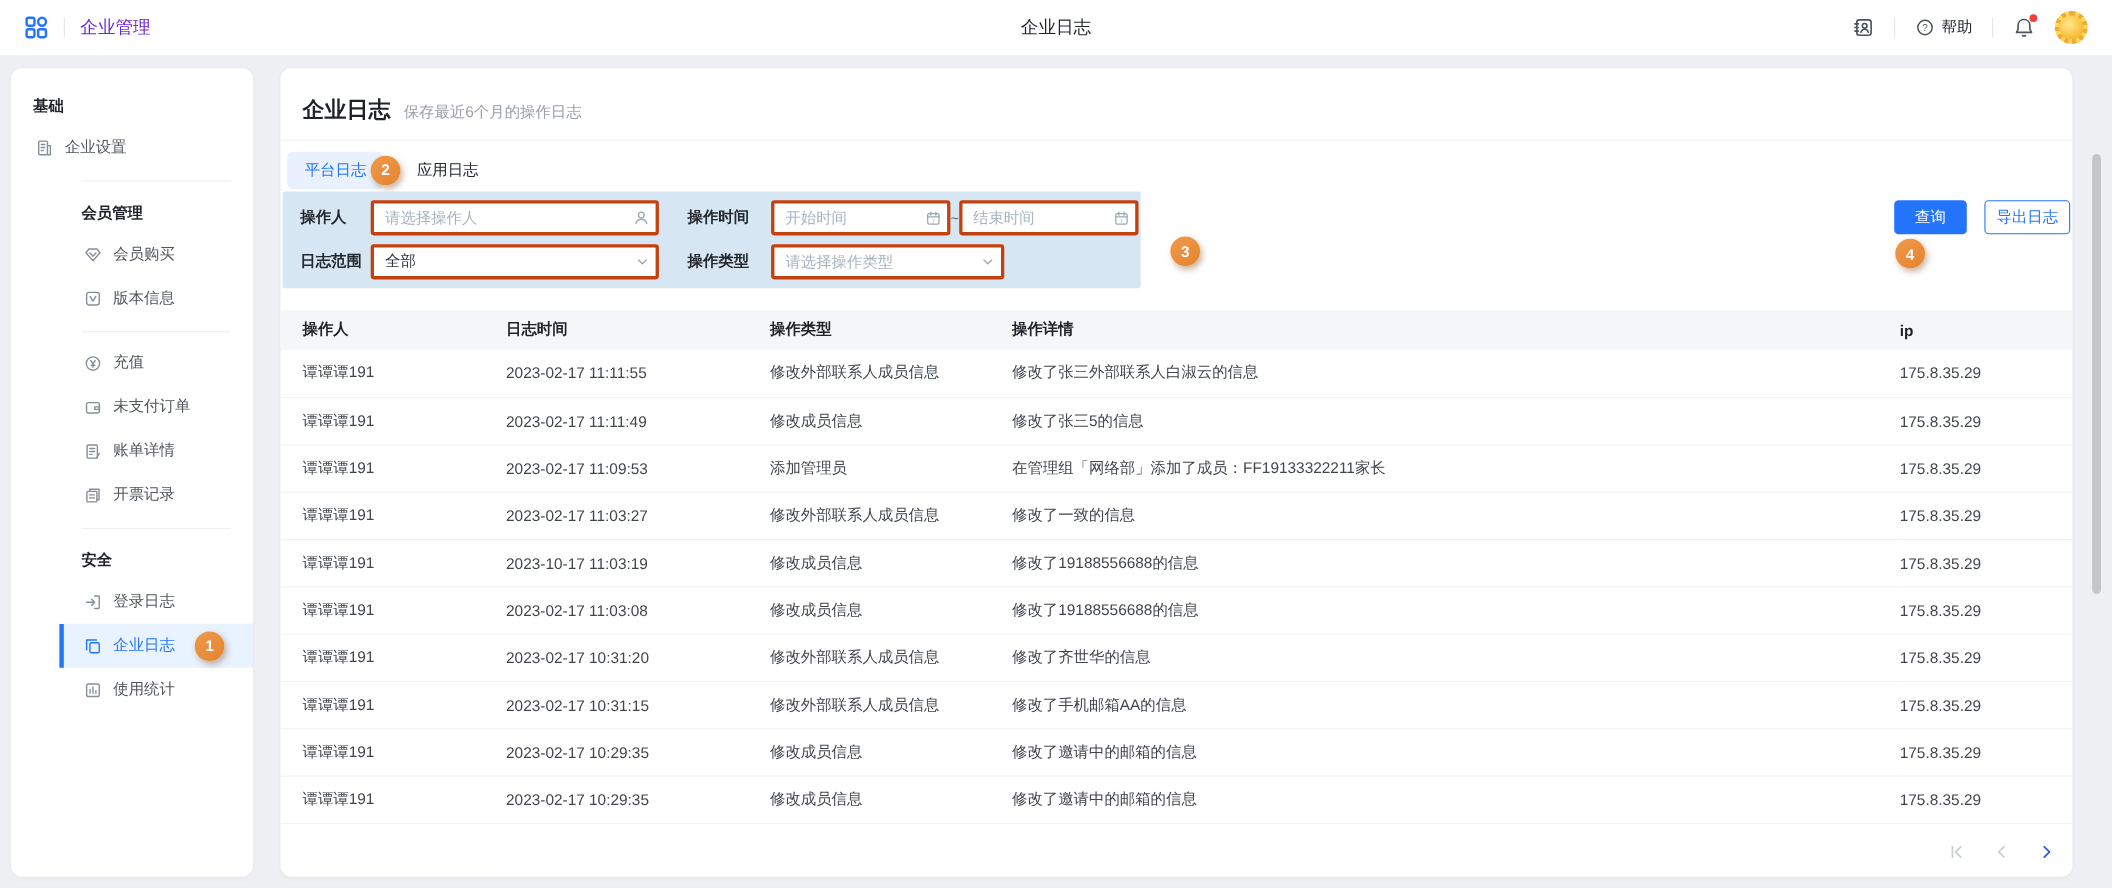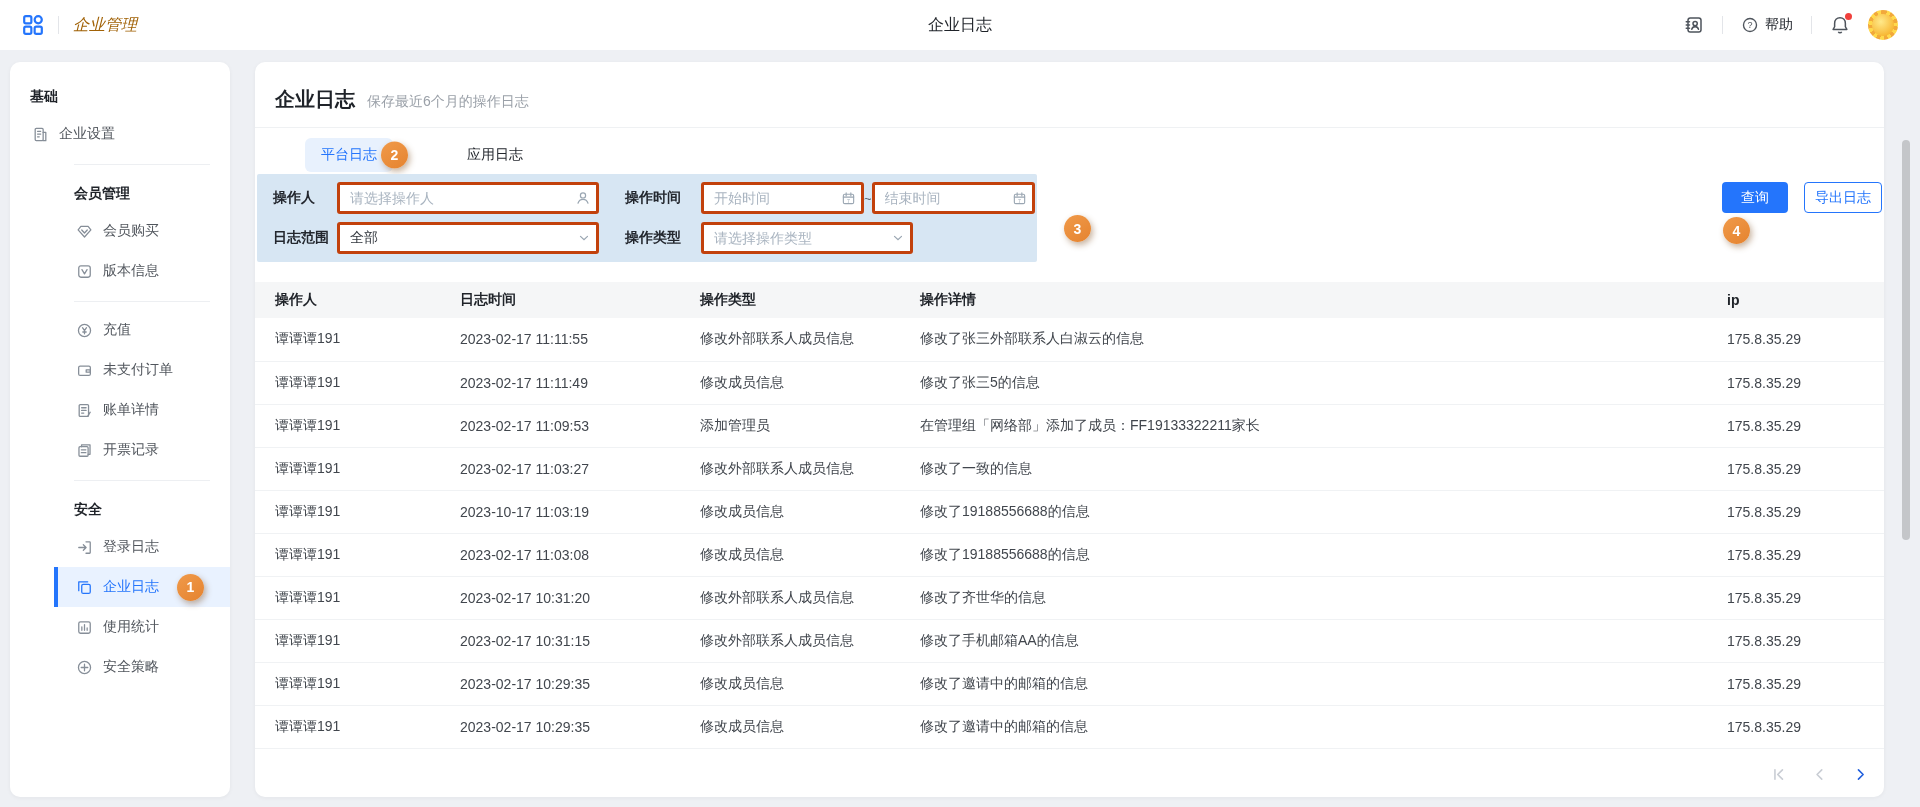--- a/index.html
+++ b/index.html
@@ -6,21 +6,21 @@
   html,body { background:#e7eaef; }
   body { font-family:"Liberation Sans","DejaVu Sans",sans-serif; }
   .page { position:relative; width:1920px; height:807px; background:#eef0f4; overflow:hidden; }
 
   
   .topbar { position:absolute; top:0; left:0; width:100%; height:50px; background:#fff;
             display:flex; align-items:center; padding:0 22px; z-index:5; }
   .tb-left { display:flex; align-items:center; gap:14px; }
   .tb-logo { color:#2475fc; display:flex; }
   .tb-vline { width:1px; height:18px; background:#e3e5e9; }
-  .tb-app { font-size:16px; color:#a16207; font-weight:500;font-style:italic; }
+  .tb-app { font-size:16px; color:#6d28d9; font-weight:500; }
   .tb-center { position:absolute; left:50%; top:0; height:50px; transform:translateX(-50%);
                display:flex; align-items:center; font-size:16px; color:#1f2329; }
   .tb-right { margin-left:auto; display:flex; align-items:center; gap:18px; color:#41464d; }
   .tb-ico { display:flex; align-items:center; cursor:pointer; color:#4e545c; }
   .tb-help { display:flex; align-items:center; gap:6px; font-size:14px; color:#23272e; cursor:pointer; }
   .bell-wrap { position:relative; display:flex; }
   .bell-dot { position:absolute; top:-2px; right:-2px; width:7px; height:7px; border-radius:50%; background:#f0403c; }
   .avatar { width:30px; height:30px; border-radius:50%;
             background:repeating-conic-gradient(#f2a93b 0 16deg, #ffd94d 16deg 32deg); position:relative; }
   .avatar::after { content:""; position:absolute; inset:4px; border-radius:50%;
@@ -50,21 +50,21 @@
   .side-badge { margin-left:8px; }
 
   
   .m-head { display:flex; align-items:baseline; gap:12px; padding:24px 20px 14px 20px; }
   .m-title { font-size:20px; font-weight:700; color:#1f2329; }
   .m-sub { font-size:14px; color:#9aa0a8; }
   .m-divider { height:1px; background:#eff1f3; }
 
   
   .tabs { display:flex; align-items:center; gap:30px; padding:10px 0 0 6px; height:43px; }
-  .tab { font-size:14px; cursor:pointer;margin-left:44px; }
+  .tab { font-size:14px; cursor:pointer; }
   .tab.active { position:relative; background:#e8f1fd; color:#2475fc; padding:8px 16px; border-radius:6px; }
   .tab.plain { color:#23272e; }
   .tab-badge { position:absolute; right:-15px; top:50%; transform:translateY(-50%); }
 
   
   .filter-region { position:relative; margin-top:3px; height:100px; }
   .filter-panel { position:absolute; left:2px; top:0; width:780px; height:88px;
                   background:#d7e6f3; border-radius:2px; padding:8px 16px; 
                   display:flex; flex-direction:column; justify-content:space-between; }
   .f-row { display:flex; align-items:center; height:32px; }
@@ -252,29 +252,20 @@
           </div>
           <div class="side-item">
             <span class="s-ico">
               <svg width="17" height="17" viewBox="0 0 16 16" fill="none" stroke="currentColor" stroke-width="1.2" stroke-linecap="round" stroke-linejoin="round">
                 <rect x="2.6" y="2.6" width="10.8" height="10.8" rx="1.6"></rect>
                 <path d="M5.5 10.6V7.4M8 10.6V5.2M10.5 10.6V8.4"></path>
               </svg>
             </span>
             <span>使用统计</span>
           </div>
-          <div class="side-item">
-            <span class="s-ico">
-              <svg width="17" height="17" viewBox="0 0 16 16" fill="none" stroke="currentColor" stroke-width="1.2" stroke-linecap="round" stroke-linejoin="round">
-                <circle cx="8" cy="8" r="5.7"></circle>
-                <path d="M8 4.9v6.2M4.9 8h6.2"></path>
-              </svg>
-            </span>
-            <span>安全策略</span>
-          </div>
         </div>
       </nav>
   </div>
 
   <div class="card main">
     <div class="m-head">
       <span class="m-title">企业日志</span>
       <span class="m-sub">保存最近6个月的操作日志</span>
     </div>
     <div class="m-divider"></div>

